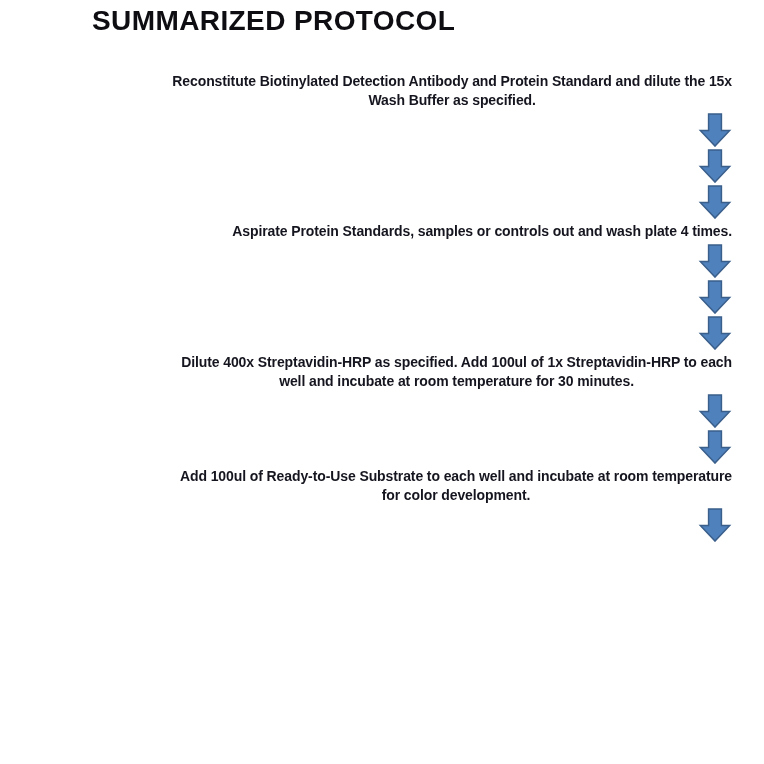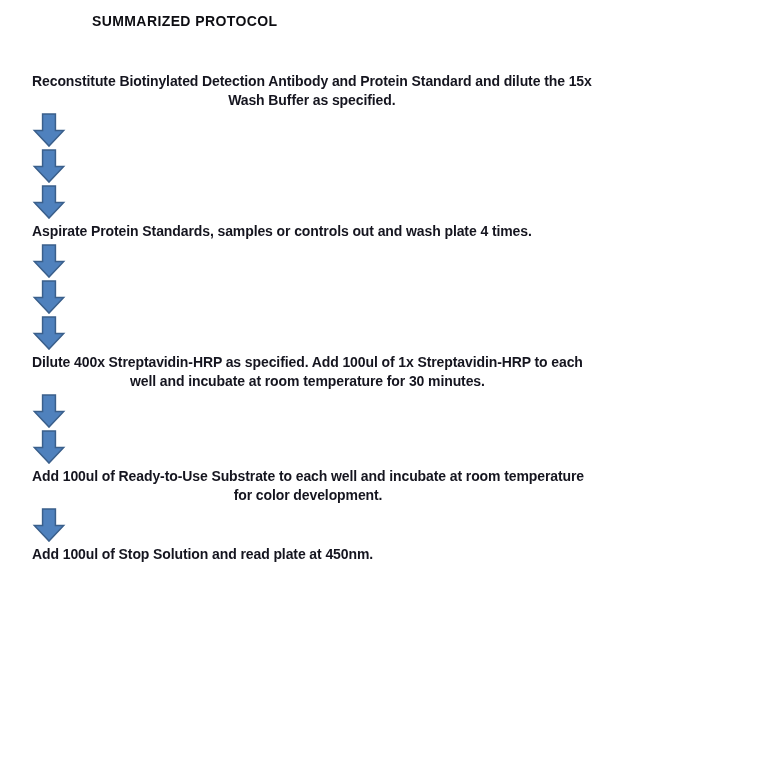--- a/index.html
+++ b/index.html
@@ -9,32 +9,32 @@
   }
   body {
     width: 764px;
     height: 764px;
     overflow: hidden;
     font-family: "Liberation Sans", sans-serif;
     -webkit-font-smoothing: antialiased;
   }
   .page-title {
     margin: 8px 0 0 92px;
-    font-size: 14px;
+    font-size: 28px;
     font-weight: bold;
     letter-spacing: 0.4px;
     color: #0d0d12;
     line-height: 26px;
   }
   .flow {
     width: 700px;
     margin: 36px auto 0 auto;
     display: flex;
     flex-direction: column;
-    align-items: flex-start;
+    align-items: flex-end;
   }
   .step {
     font-size: 14px;
     font-weight: bold;
     line-height: 19px;
     letter-spacing: -0.1px;
     text-align: center;
     white-space: pre-line;
     color: #15151f;
     margin: 2px 0;
@@ -119,15 +119,14 @@
 
   <div class="step">Add 100ul of Ready-to-Use Substrate to each well and incubate at room temperature
 for color development.</div>
 
   <div class="arrow-wrap">
     <svg viewBox="0 0 36 37">
         <polygon points="11,1 25,1 25,19 34,19 18,36 2,19 11,19" stroke-width="1.6" fill="#4f81bd" stroke="#3a5f8b"></polygon>
       </svg>
   </div>
 
-  <div class="step">Add 100ul of Stop Solution and read plate at 450nm.</div>
 
 </div>
 
 </body></html>

